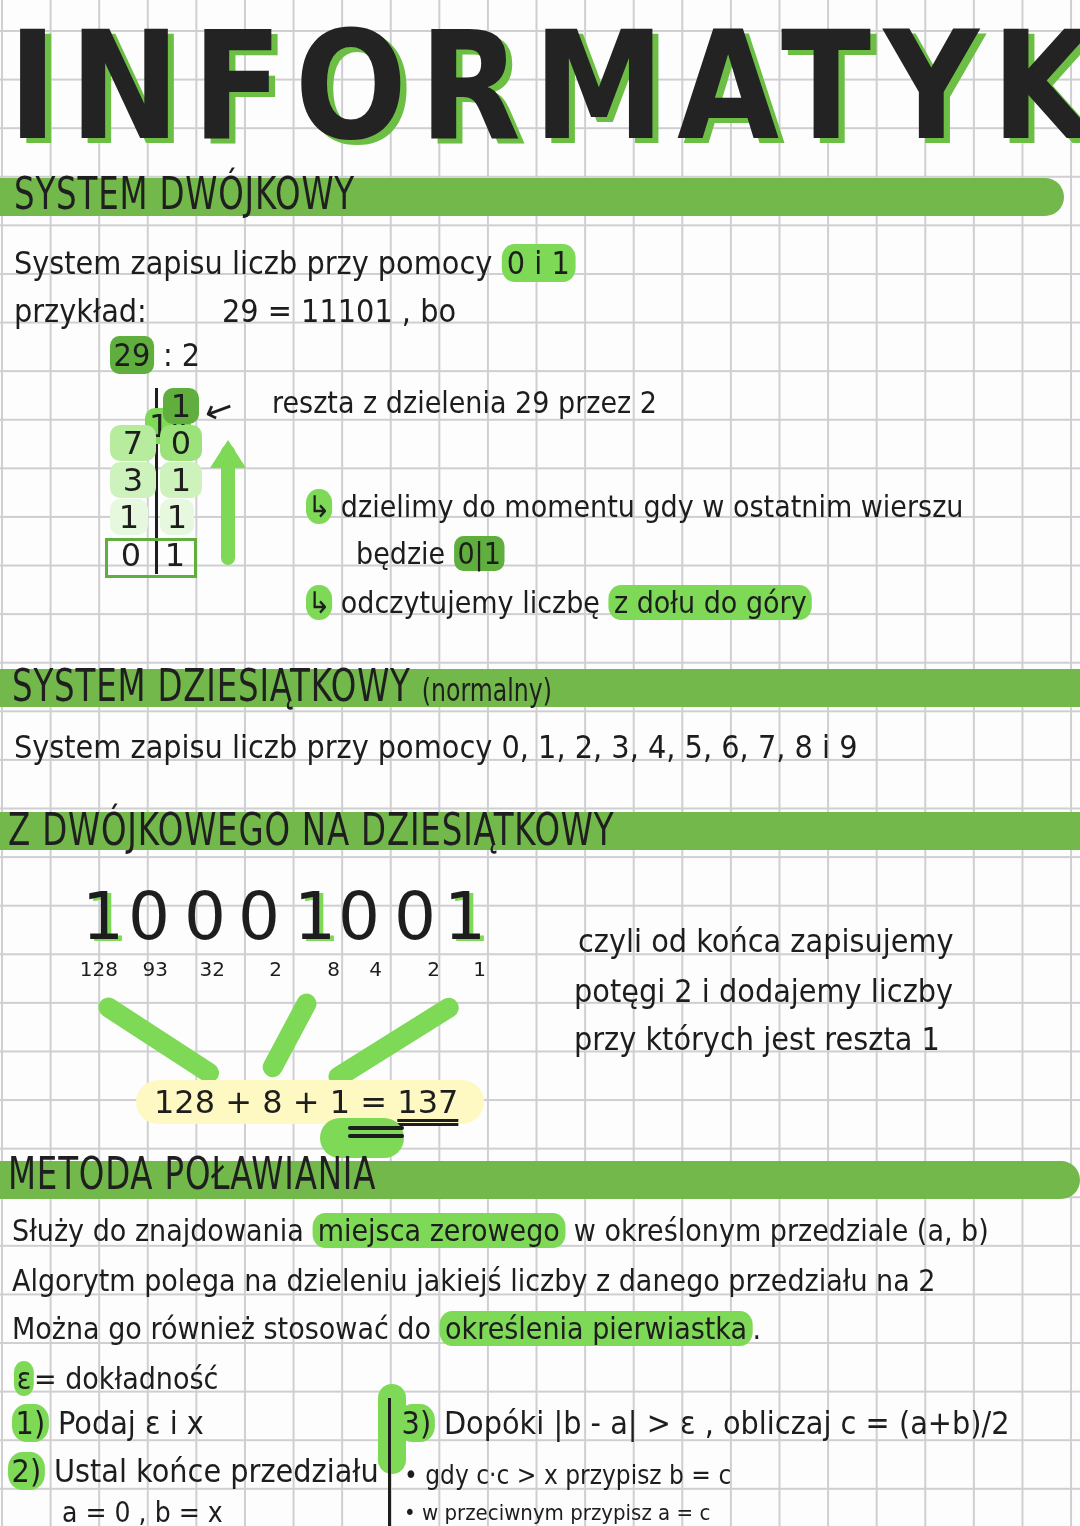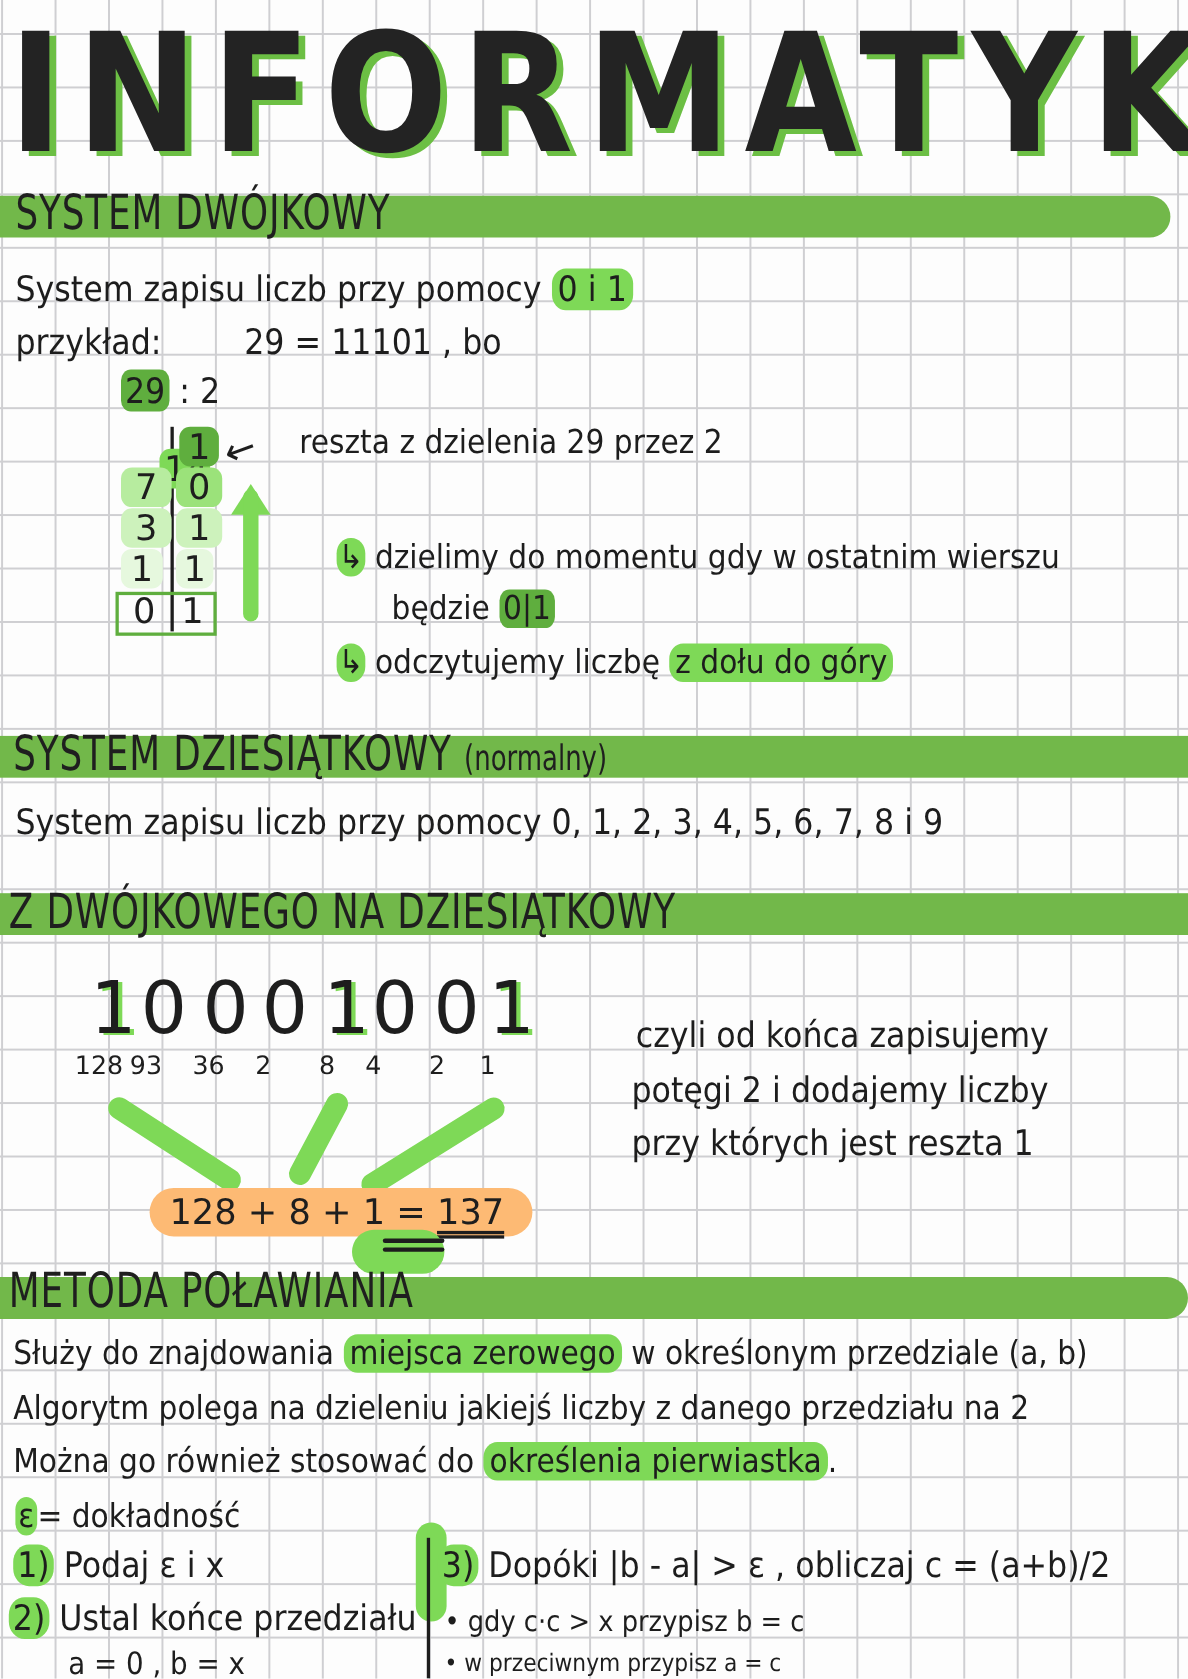--- a/index.html
+++ b/index.html
@@ -43,21 +43,21 @@
   .vline { position: absolute; background: #1d1d1d; width: 3px; }
   .arrow-up {
     position: absolute; left: 221px; top: 445px; width: 14px; height: 120px; background: #7ed957; border-radius: 7px;
   }
   .arrow-up-head {
     position: absolute; left: 210px; top: 440px; width: 0; height: 0;
     border-left: 18px solid transparent; border-right: 18px solid transparent; border-bottom: 28px solid #7ed957;
   }
   .bin-digit { position: absolute; top: 882px; font-size: 66px; line-height: 70px; width: 50px; text-align: center; }
   .bin-digit.on { color: #1d1d1d; text-shadow: 4px 2px 0 #7ed957; }
-  .weight { position: absolute; top: 955px; font-size: 23px; line-height: 28px; width: 50px; text-align: left; }
+  .weight { position: absolute; top: 955px; font-size: 20px; line-height: 28px; width: 50px; text-align: right; }
   .stroke { position: absolute; height: 20px; background: #7ed957; border-radius: 10px; transform-origin: left center; }
   .step-num { display: inline-block; background: #7ed957; border-radius: 16px; padding: 0 4px; }
 </style>
 </head>
 <body>
 
 <div class="abs title">INFORMATYKA</div>
 
 <div class="band r" style="top:178px; width:1064px;"></div>
 <div class="abs heading" style="left:14px; top:170px;">SYSTEM DWÓJKOWY</div>
@@ -121,32 +121,32 @@
 <div class="bin-digit" style="left:124px;">0</div>
 <div class="bin-digit" style="left:180px;">0</div>
 <div class="bin-digit" style="left:234px;">0</div>
 <div class="bin-digit on" style="left:290px;">1</div>
 <div class="bin-digit" style="left:334px;">0</div>
 <div class="bin-digit" style="left:390px;">0</div>
 <div class="bin-digit on" style="left:440px;">1</div>
 
 <div class="weight" style="left:68px;">128</div>
 <div class="weight" style="left:118px;">93</div>
-<div class="weight" style="left:175px;">36</div>
+<div class="weight" style="left:175px;">32</div>
 <div class="weight" style="left:232px;">2</div>
 <div class="weight" style="left:290px;">8</div>
 <div class="weight" style="left:332px;">4</div>
 <div class="weight" style="left:390px;">2</div>
 <div class="weight" style="left:436px;">1</div>
 
 <div class="stroke" style="left:100px; top:992px; width:140px; transform:rotate(33deg);"></div>
 <div class="stroke" style="left:268px; top:1066px; width:92px; transform:rotate(-62deg);"></div>
 <div class="stroke" style="left:330px; top:1072px; width:150px; transform:rotate(-32deg);"></div>
 
-<div class="abs" style="left:136px; top:1080px; height:44px; padding:0 26px 0 18px; background:#fdba74; border-radius:22px; font-size:32px; line-height:44px;">
+<div class="abs" style="left:136px; top:1080px; height:44px; padding:0 26px 0 18px; background:#fef9c3; border-radius:22px; font-size:32px; line-height:44px;">
   <span>128 + 8 + 1 =</span>
   <span style="text-decoration:underline double; text-underline-offset:6px;">137</span>
 </div>
 <div class="abs" style="left:320px; top:1118px; width:84px; height:40px; background:#7ed957; border-radius:20px;"></div>
 <div class="abs" style="left:348px; top:1126px; width:56px; height:4px; background:#1d1d1d; box-shadow:0 8px 0 #1d1d1d; border-radius:2px;"></div>
 
 <div class="abs hand" style="left:578px; top:922px;">czyli od końca zapisujemy</div>
 <div class="abs hand" style="left:574px; top:972px;">potęgi 2 i dodajemy liczby</div>
 <div class="abs hand" style="left:574px; top:1020px;">przy których jest reszta 1</div>
 

